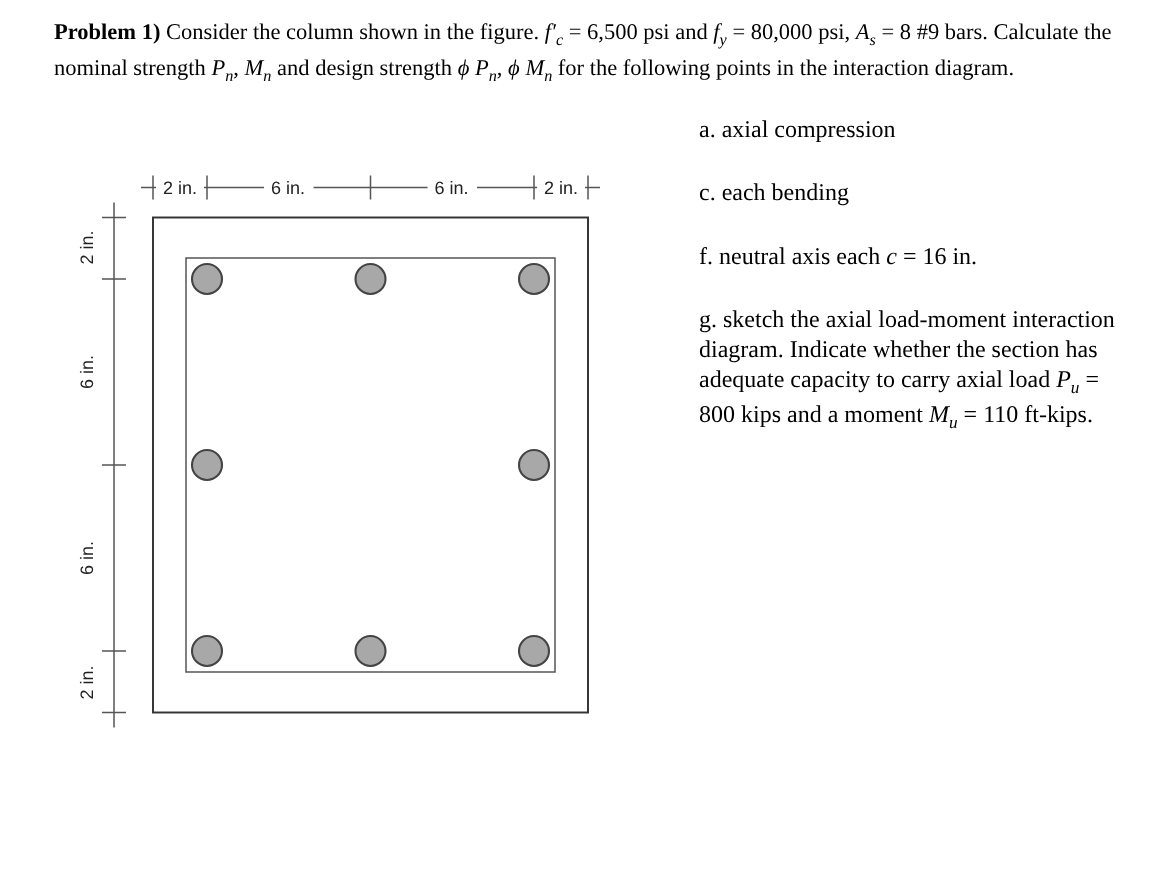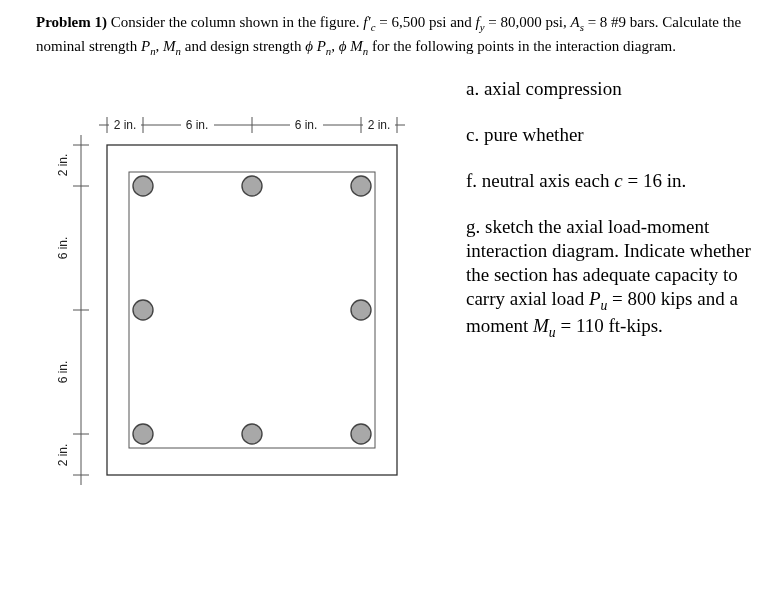--- a/index.html
+++ b/index.html
@@ -8,22 +8,22 @@
     font-family: "Liberation Serif", "DejaVu Serif", serif;
     color: #000;
   }
   .page { padding: 12px 28px 0 36px; }
   .para {
     font-size: 15px; line-height: 1.45;
     width: 714px; margin: 0 0 4px 0;
   }
   sub { font-size: 0.72em; }
   .content-row { display: flex; align-items: flex-start; margin-top: 8px; }
-  .figure-wrap { width: 430px; flex: 0 0 430px; margin-top: 22px; text-align: center; }
-  .questions { width: 296px; font-size: 19px; margin-top: 10px; }
+  .figure-wrap { width: 430px; flex: 0 0 430px; margin-top: 22px; }
+  .questions { width: 296px; font-size: 16px; margin-top: 10px; }
   .q { margin: 0 0 22px 0; line-height: 1.26; }
   .dim { stroke: #555; stroke-width: 1; }
   .dimlabel {
     font-family: "Liberation Sans", "DejaVu Sans", sans-serif;
     font-size: 12px; text-anchor: middle; fill: #222;
   }
   .col-outline { fill: #ffffff; stroke: #333; stroke-width: 1.3; }
   .tie { fill: none; stroke: #555; stroke-width: 1; }
   .rebar { fill: #a8a8a8; stroke: #444; stroke-width: 1.4; }
 </style>
@@ -83,19 +83,19 @@
           <text class="dimlabel" x="26" y="76" transform="rotate(-90 26 76)">2 in.</text>
           <text class="dimlabel" x="26" y="159" transform="rotate(-90 26 159)">6 in.</text>
           <text class="dimlabel" x="26" y="283" transform="rotate(-90 26 283)">6 in.</text>
           <text class="dimlabel" x="26" y="366" transform="rotate(-90 26 366)">2 in.</text>
         </g>
       </svg>
     </div>
 
     <div class="questions">
       <p class="q"><span>a. axial compression</span></p>
-      <p class="q"><span>c. pure whether</span></p>
+      <p class="q"><span>c. each bending</span></p>
       <p class="q"><span>f. neutral axis each </span><span style="font-style: italic;">c</span><span> = 16 in.</span></p>
       <p class="q"><span>g. sketch the axial load-moment interaction diagram. Indicate whether the section has adequate capacity to carry axial load </span><span style="font-style: italic;">P</span><sub style="font-style: italic;">u</sub><span> = 800 kips and a moment </span><span style="font-style: italic;">M</span><sub style="font-style: italic;">u</sub><span> = 110 ft-kips.</span></p>
     </div>
 
   </div>
 </div>
 
 </body></html>

